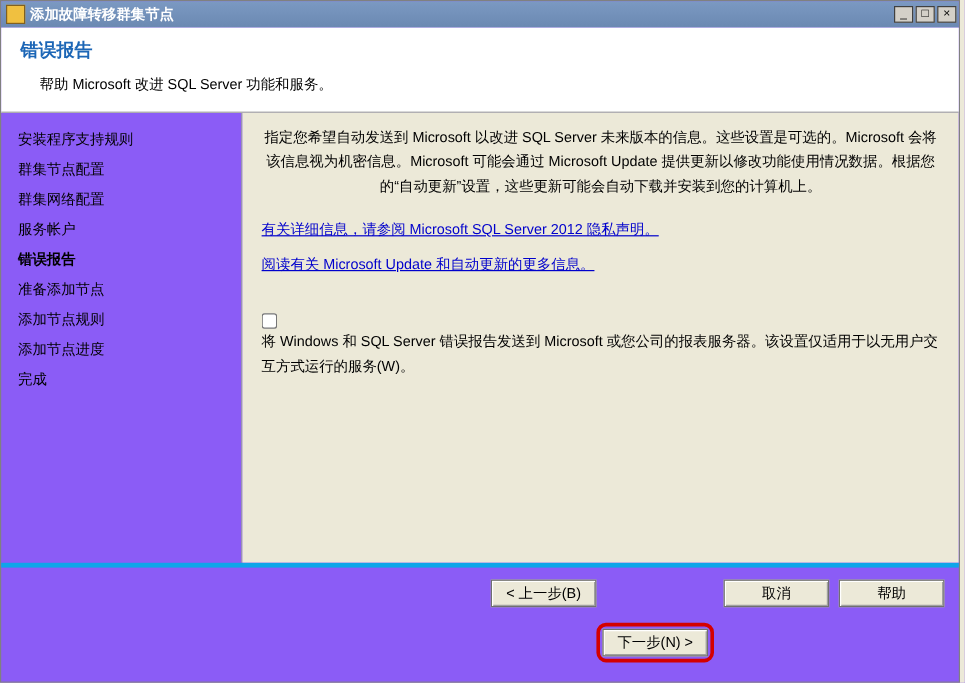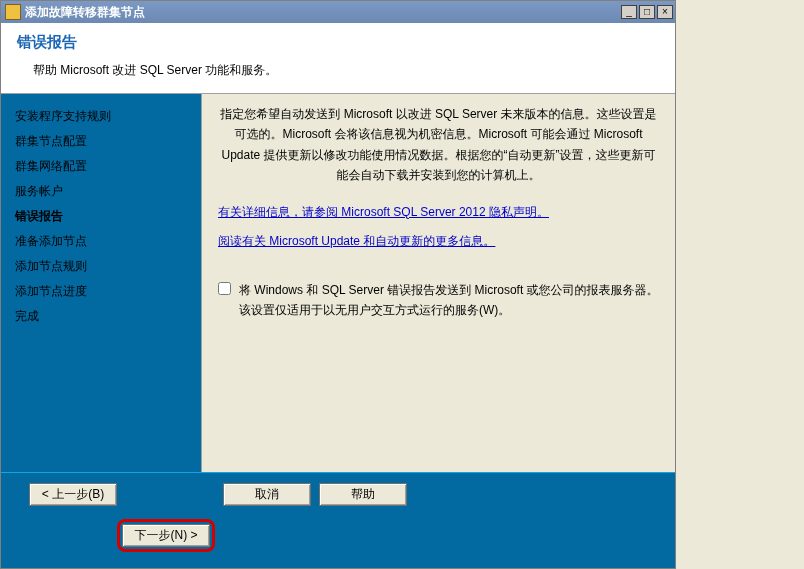--- a/index.html
+++ b/index.html
@@ -4,26 +4,26 @@
 <style>
   * { box-sizing: border-box; }
   body {
     margin: 0;
     font-family: "SimSun", "宋体", sans-serif;
     font-size: 12px;
     background: #ece9d8;
     color: #000;
   }
   .window {
-    width: 676px;
+    width: 800px;
     height: 569px;
     border: 1px solid #808080;
     display: flex;
     flex-direction: column;
-    background: #0369a1;
+    background: #8b5cf6;
   }
   .titlebar {
     height: 22px;
     background: linear-gradient(to bottom, #7b99c2, #6b89b2);
     display: flex;
     align-items: center;
     padding: 0 2px 0 4px;
     color: #fff;
   }
   .titlebar .icon {
@@ -98,30 +98,32 @@
     text-decoration: underline;
     display: inline-block;
     margin-bottom: 12px;
     text-align: right;
   }
   .checkbox-row {
     display: flex;
     align-items: flex-start;
     margin-top: 18px;
     line-height: 1.7;
+    flex-direction: column;
   }
   .checkbox-row input[type=checkbox] {
     margin: 2px 8px 0 0;
     width: 13px; height: 13px;
   }
   .footer {
     padding: 10px 12px 16px 28px;
     display: flex;
+    justify-content: flex-end;
     gap: 8px;
-    border-top: 1px solid #0ea5e9;
+    border-top: 4px solid #0ea5e9;
   }
   .btn {
     min-width: 88px;
     height: 23px;
     background: #ece9d8;
     border: 1px solid #707070;
     box-shadow: inset 1px 1px 0 #fff, inset -1px -1px 0 #a0a0a0;
     font-size: 12px;
     font-family: inherit;
     cursor: default;

